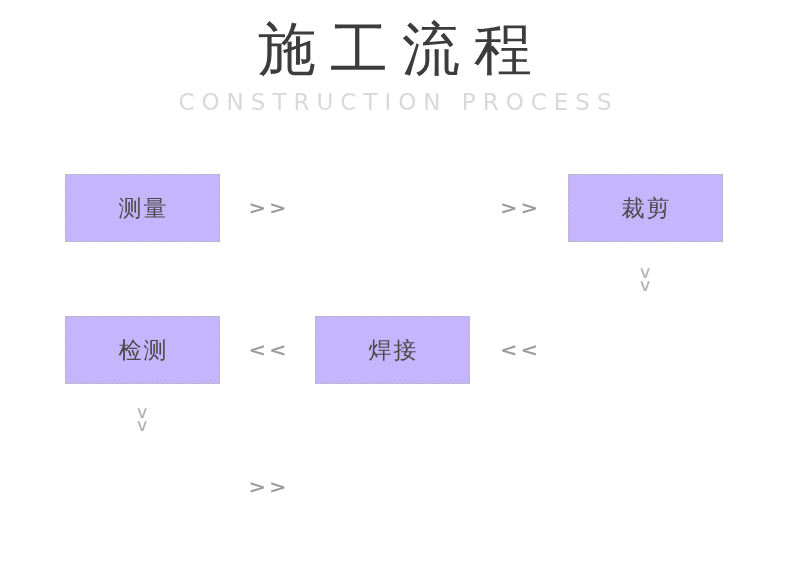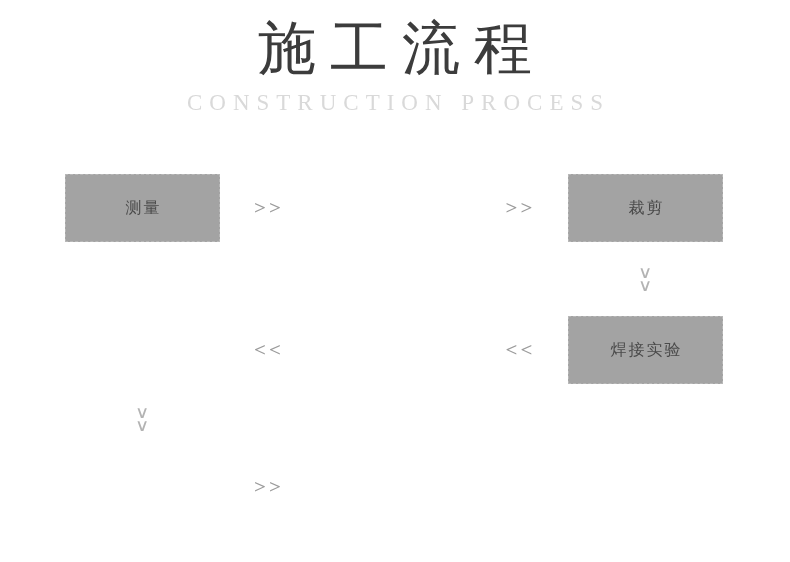--- a/index.html
+++ b/index.html
@@ -8,21 +8,20 @@
     background: #ffffff;
     font-family: "DejaVu Sans", "Liberation Sans", sans-serif;
   }
 
   .page {
     position: relative;
     width: 790px;
     height: 562px;
     background: #ffffff;
     overflow: hidden;
-    font-family: Liberation Serif, serif;
   }
 
   
   .header {
     padding-top: 16px;
     text-align: center;
   }
 
   .title {
     font-size: 58px;
@@ -52,25 +51,25 @@
     grid-template-rows: 68px 74px 68px 69px 68px;
   }
 
   .c1 { grid-column: 1; } .c2 { grid-column: 2; } .c3 { grid-column: 3; }
   .c4 { grid-column: 4; } .c5 { grid-column: 5; text-align: center; }
   .r1 { grid-row: 1; } .r2 { grid-row: 2; } .r3 { grid-row: 3; }
   .r4 { grid-row: 4; } .r5 { grid-row: 5; }
 
   .node {
     border: 1px dashed #b8b8b8;
-    background: #a3a3a3;
+    background: #c4b5fd;
     display: flex;
     align-items: center;
     justify-content: center;
-    font-size: 16px;
+    font-size: 23px;
     color: #4a4a4a;
     letter-spacing: 2px;
     text-indent: 2px;
   }
 
   .h-arrow {
     display: flex;
     align-items: center;
     justify-content: center;
     font-size: 21px;
@@ -114,25 +113,28 @@
     <div class="h-arrow c4 r1">&gt;&gt;</div>
     <div class="node c5 r1">
       <span>裁剪</span>
     </div>
 
     <div class="v-arrow c5 r2">
       <span>∨</span>
       <span>∨</span>
     </div>
 
+    <div class="node c1 r3">
+      <span>检测</span>
+    </div>
     <div class="h-arrow c2 r3">&lt;&lt;</div>
+    <div class="node c3 r3">
+      <span>焊接</span>
+    </div>
     <div class="h-arrow c4 r3">&lt;&lt;</div>
-    <div class="node c5 r3">
-      <span>焊接实验</span>
-    </div>
 
     <div class="v-arrow c1 r4">
       <span>∨</span>
       <span>∨</span>
     </div>
 
     <div class="h-arrow c2 r5">&gt;&gt;</div>
 
   </div>
 

